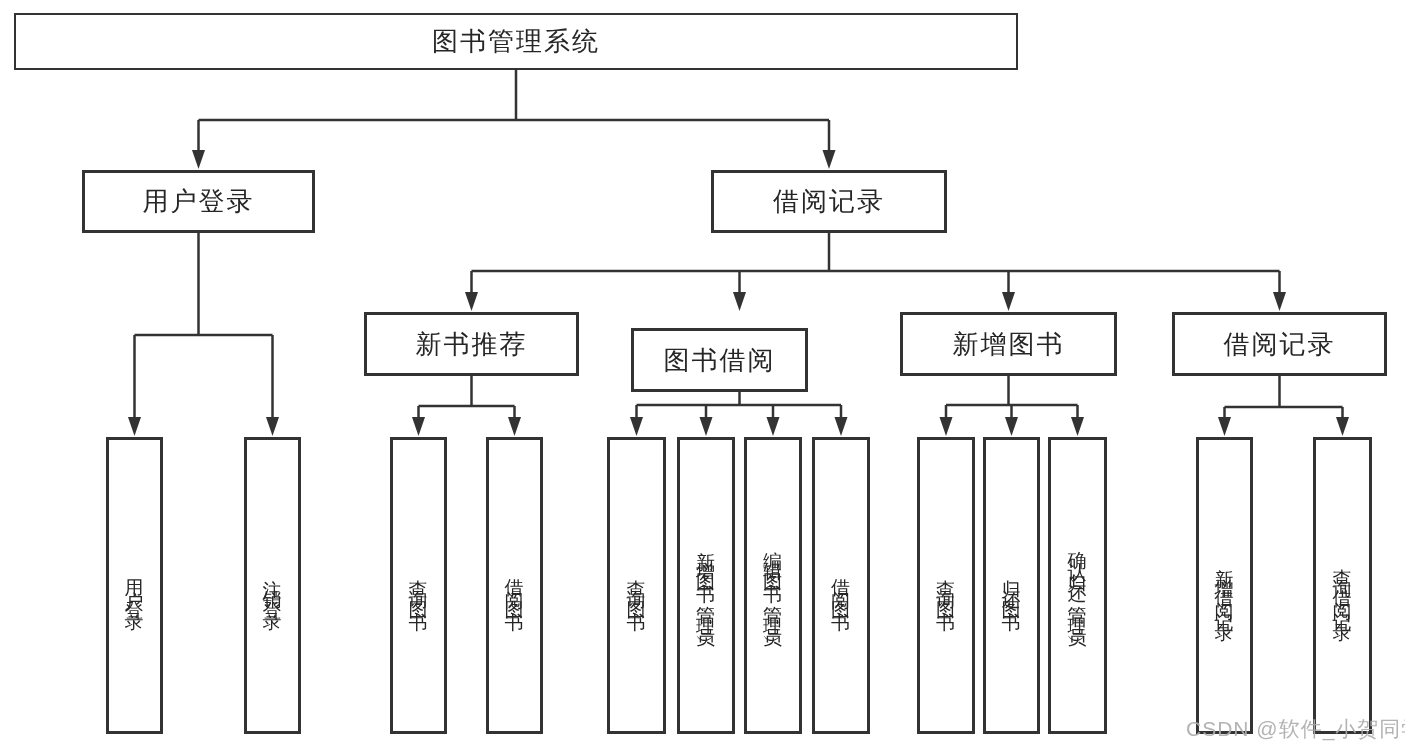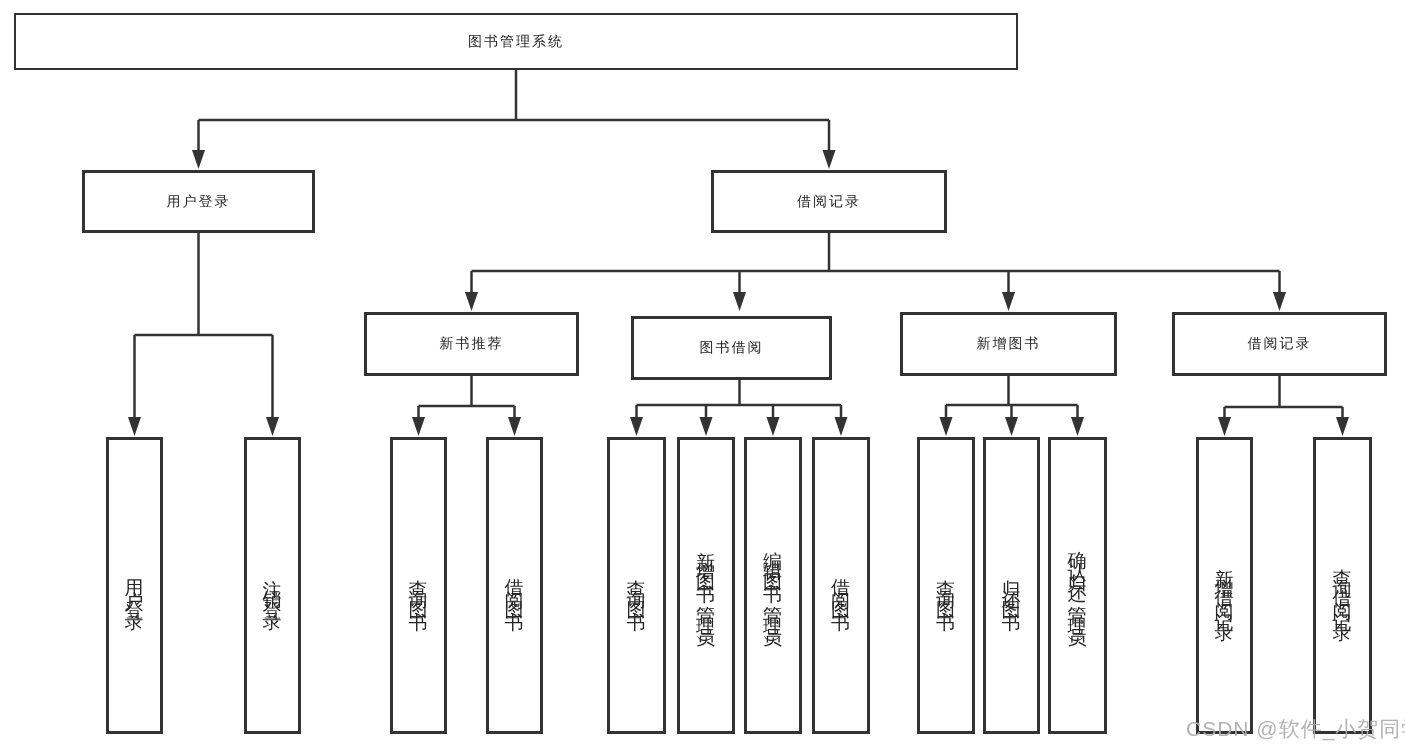--- a/index.html
+++ b/index.html
@@ -22,21 +22,21 @@
     background: #ffffff;
     border: 3px solid #333333;
     display: flex;
     align-items: center;
     justify-content: center;
     color: #262626;
     z-index: 2;
   }
   .root { border-width: 2px; }
   .hbox span {
-    font-size: 14px;
+    font-size: 26px;
     letter-spacing: 2px;
     white-space: nowrap;
   }
   .vbox span {
     writing-mode: vertical-rl;
     text-orientation: mixed;
     font-size: 19px;
     letter-spacing: 11px;
     line-height: 1;
     white-space: nowrap;
@@ -130,21 +130,21 @@
   <div class="box hbox" style="left:82px;top:170px;width:233px;height:63px">
     <span>用户登录</span>
   </div>
   <div class="box hbox" style="left:711px;top:170px;width:236px;height:63px">
     <span>借阅记录</span>
   </div>
 
   <div class="box hbox" style="left:364px;top:312px;width:215px;height:64px">
     <span>新书推荐</span>
   </div>
-  <div class="box hbox" style="left:631px;top:316px;width:201px;height:64px">
+  <div class="box hbox" style="left:631px;top:328px;width:177px;height:64px">
     <span>图书借阅</span>
   </div>
   <div class="box hbox" style="left:900px;top:312px;width:217px;height:64px">
     <span>新增图书</span>
   </div>
   <div class="box hbox" style="left:1172px;top:312px;width:215px;height:64px">
     <span>借阅记录</span>
   </div>
 
   <div class="box vbox" style="left:106px;top:437px;width:57px;height:297px">

